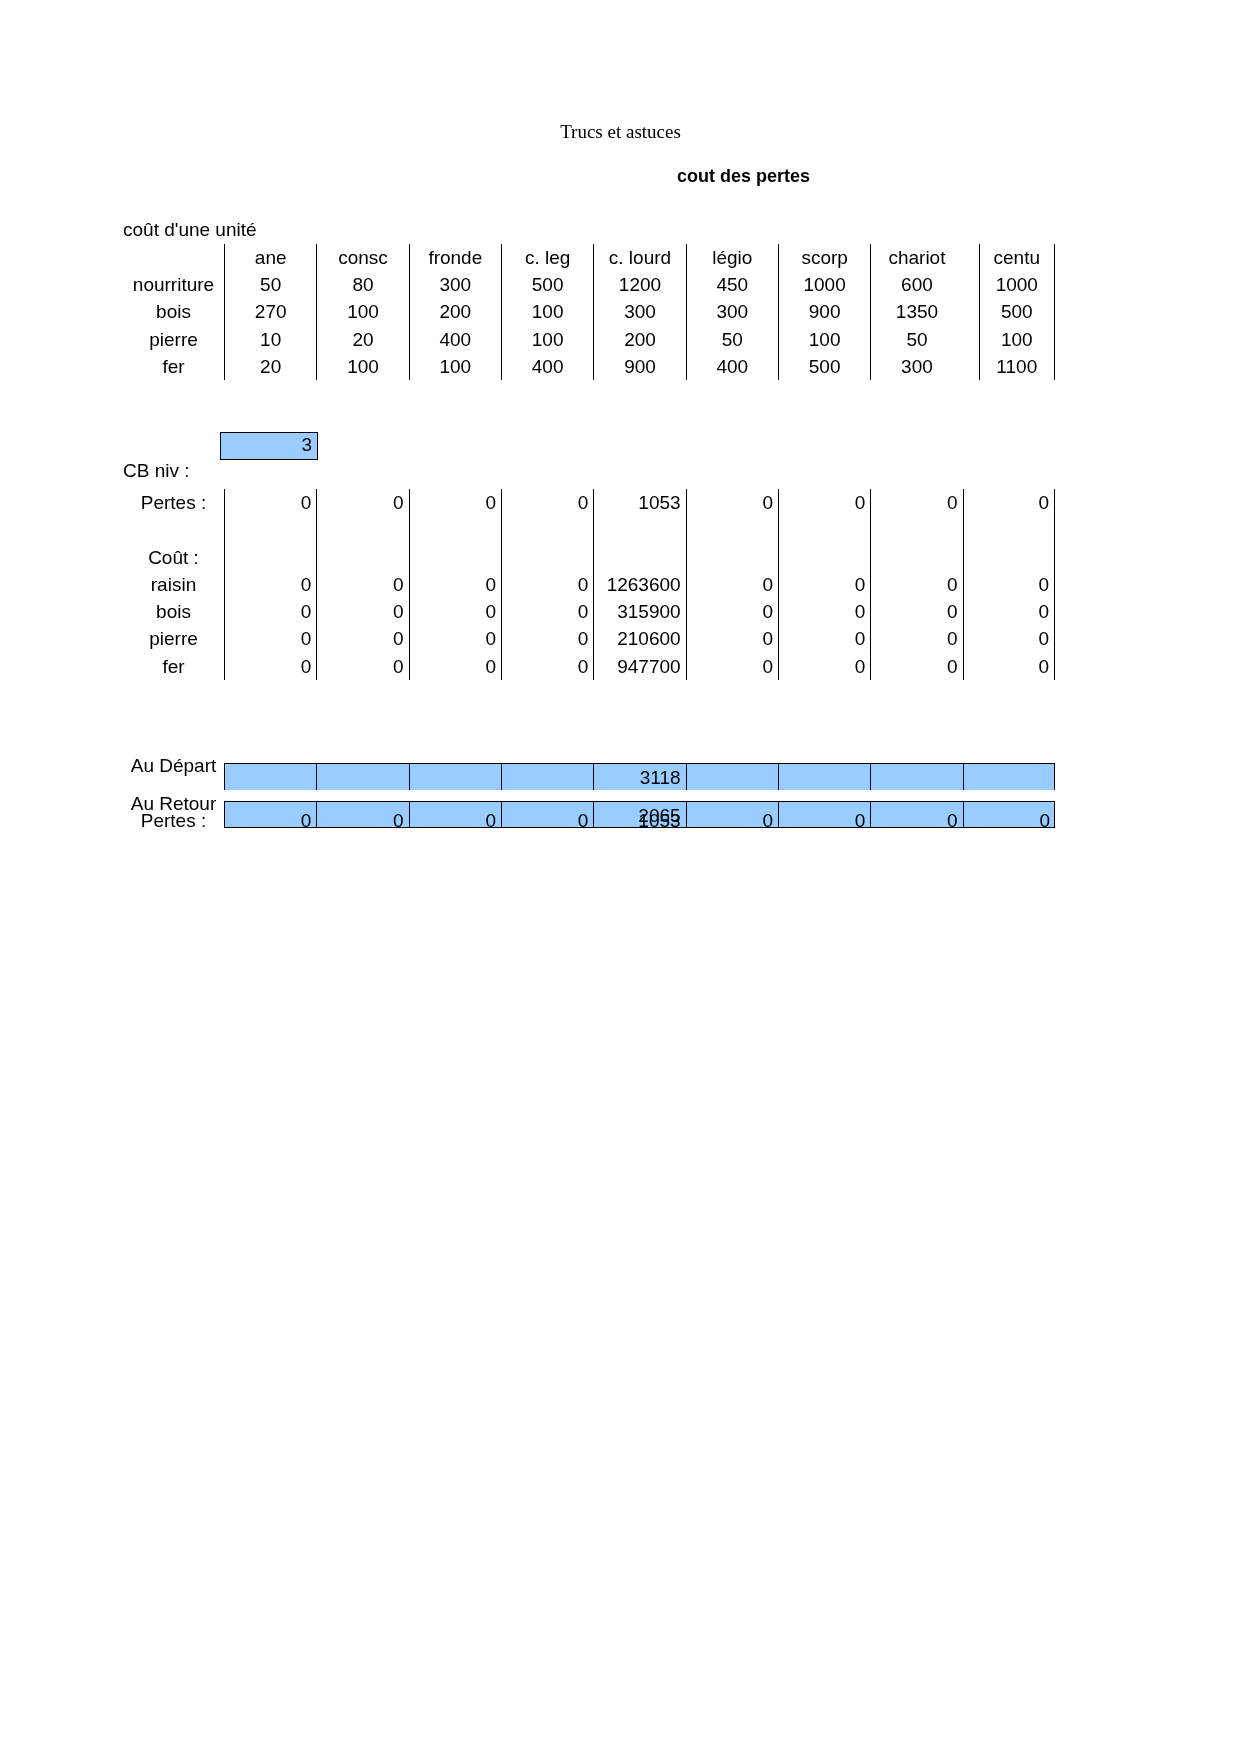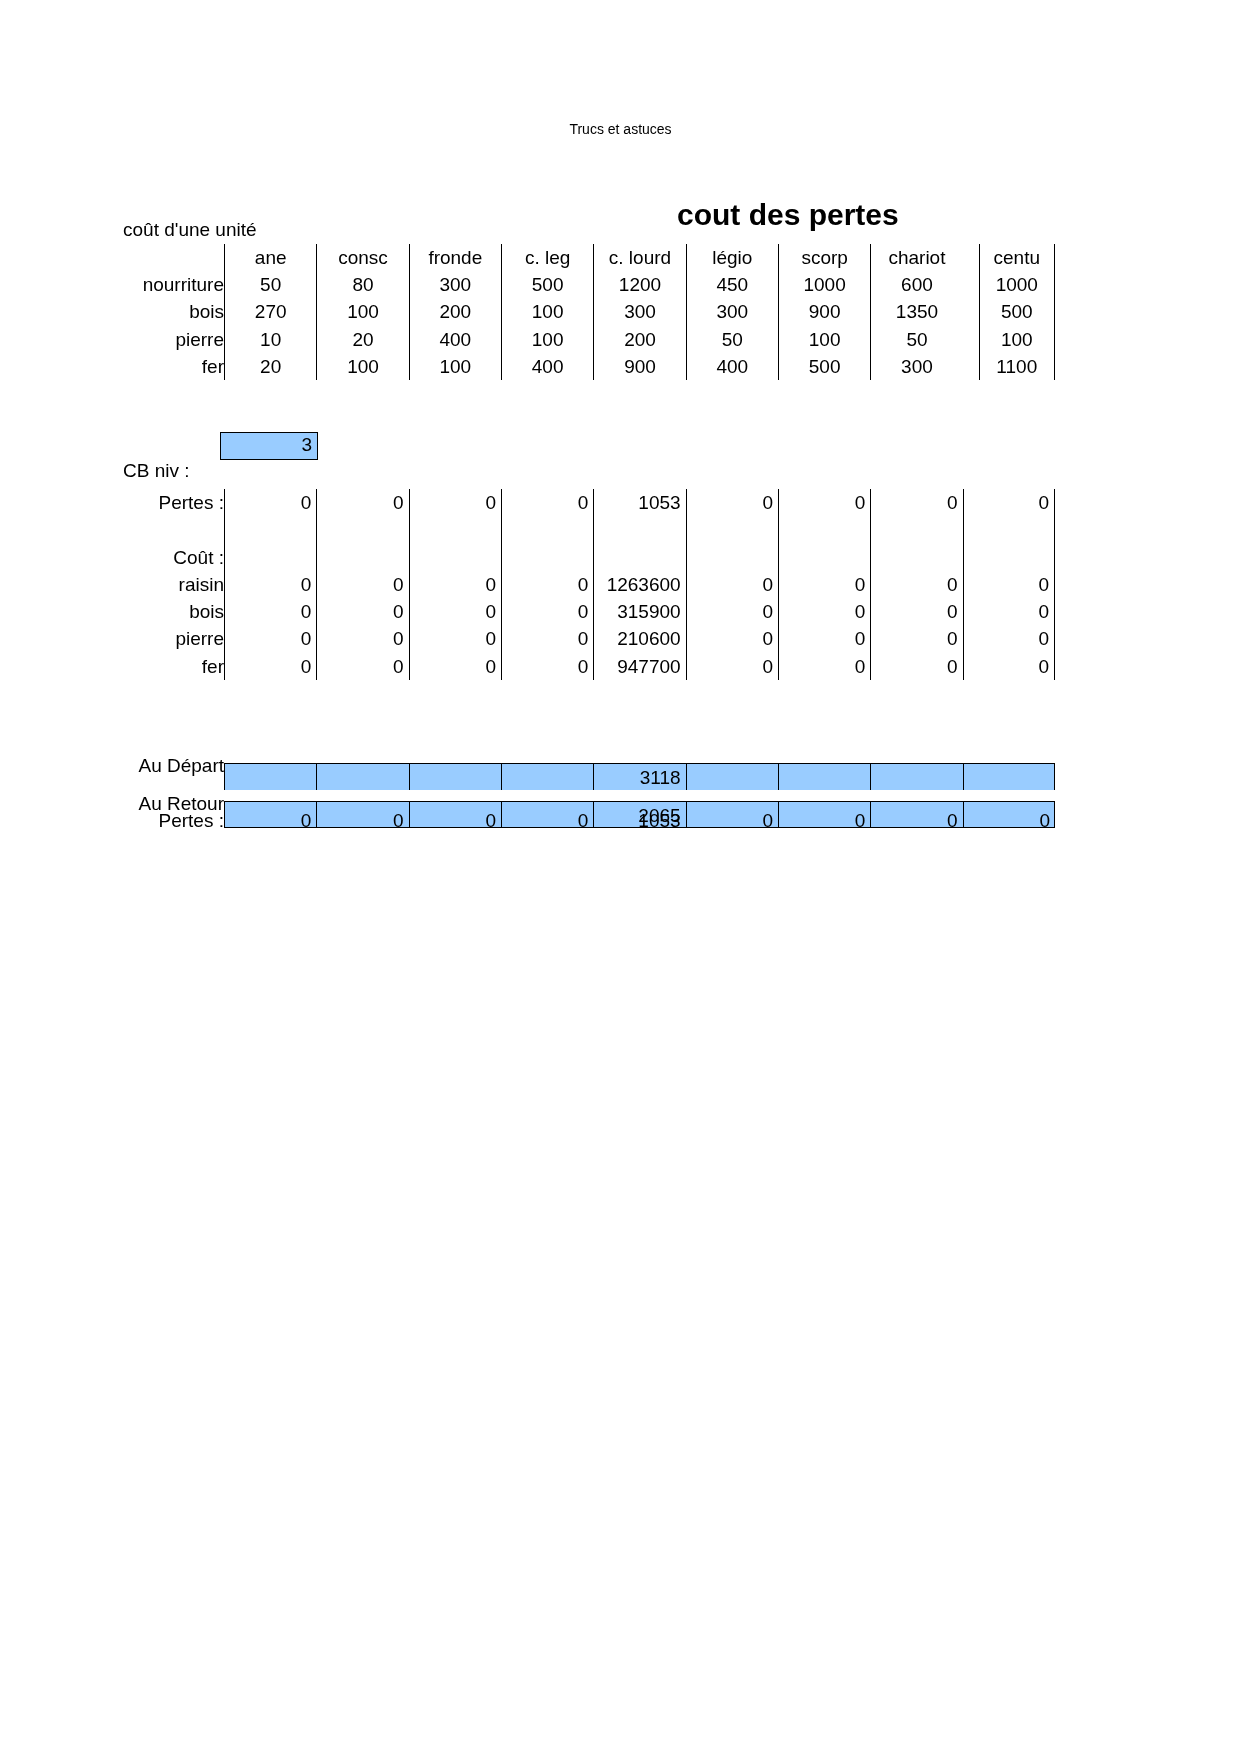--- a/index.html
+++ b/index.html
@@ -3,30 +3,30 @@
 <meta charset="utf-8">
 <style>
   html,body { margin:0; padding:0; background:#ffffff; }
   .page {
     position:relative; width:1241px; height:1754px; background:#ffffff;
     font-family:"Liberation Sans", sans-serif; font-size:19px; color:#000;
     overflow:hidden;
   }
   .doc-header {
     position:absolute; top:121px; left:0; width:100%; text-align:center;
-    font-family:Liberation Sans, sans-serif; font-size:14px;
+    font-family:Liberation Serif, serif; font-size:19px;
   }
   .sheet-title {
     position:absolute; top:166px; left:677px;
-    font-size:30px; font-weight:bold;margin-top:32px;
+    font-size:18px; font-weight:bold;
   }
   .caption { position:absolute; left:123px; top:216px; height:27.3px; line-height:27.3px; }
   .grid { position:absolute; left:123px; display:grid; grid-template-columns:101px repeat(9, 92.33px); }
   .c { height:27.3px; line-height:27.3px; box-sizing:border-box; white-space:nowrap; }
-  .c.l { text-align:right; }
+  .c.l { text-align:center; }
   
   .unit { top:243.8px; }
   .unit .c.v { text-align:center; border-left:1px solid #000; }
   .unit .c.v.last { border-right:1px solid #000;margin-left:16px; }
   
   .block2 { top:489px; }
   .block2 .c.v { text-align:right; padding-right:5px; border-left:1px solid #000; }
   .block2 .c.v.last { border-right:1px solid #000; }
   
   .sum { top:751.5px; }

